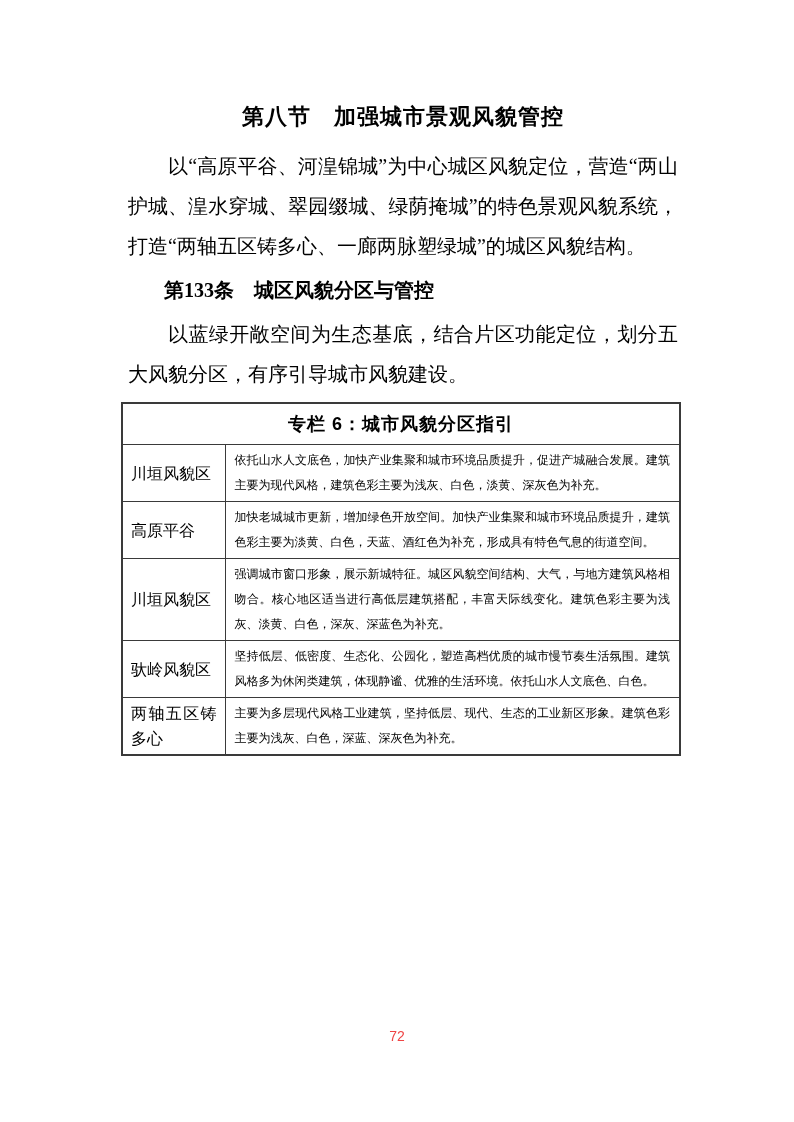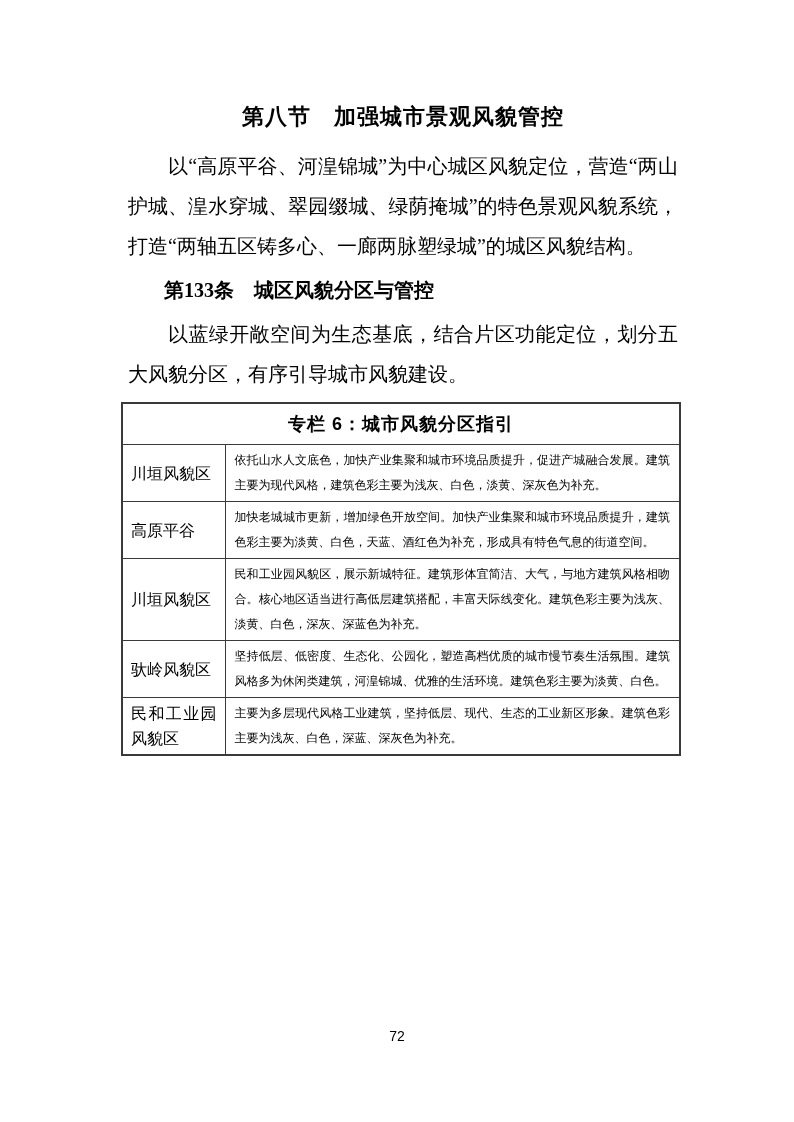--- a/index.html
+++ b/index.html
@@ -83,21 +83,21 @@
     font-weight:400;
     text-align:left;
   }
   .page-number {
     position:absolute;
     left:0; right:0;
     bottom:78px;
     text-align:center;
     font-size:14px;
     font-family:"Liberation Sans","DejaVu Sans",sans-serif;
-    color:#000000;
+    color:#ef4444;
   }
 </style>
 </head>
 <body>
 
 <div class="page">
   <div class="content">
 
     <h1 class="section-title">第八节　加强城市景观风貌管控</h1>
 
@@ -118,28 +118,28 @@
         <tr>
           <td class="cell-type">川垣风貌区</td>
           <td class="cell-guide">依托山水人文底色，加快产业集聚和城市环境品质提升，促进产城融合发展。建筑主要为现代风格，建筑色彩主要为浅灰、白色，淡黄、深灰色为补充。</td>
         </tr>
         <tr>
           <td class="cell-type">高原平谷</td>
           <td class="cell-guide">加快老城城市更新，增加绿色开放空间。加快产业集聚和城市环境品质提升，建筑色彩主要为淡黄、白色，天蓝、酒红色为补充，形成具有特色气息的街道空间。</td>
         </tr>
         <tr>
           <td class="cell-type">川垣风貌区</td>
-          <td class="cell-guide">民和工业园风貌区，展示新城特征。建筑形体宜简洁、大气，与地方建筑风格相吻合。核心地区适当进行高低层建筑搭配，丰富天际线变化。建筑色彩主要为浅灰、淡黄、白色，深灰、深蓝色为补充。</td>
+          <td class="cell-guide">强调城市窗口形象，展示新城特征。城区风貌空间结构、大气，与地方建筑风格相吻合。核心地区适当进行高低层建筑搭配，丰富天际线变化。建筑色彩主要为浅灰、淡黄、白色，深灰、深蓝色为补充。</td>
         </tr>
         <tr>
           <td class="cell-type">驮岭风貌区</td>
-          <td class="cell-guide">坚持低层、低密度、生态化、公园化，塑造高档优质的城市慢节奏生活氛围。建筑风格多为休闲类建筑，河湟锦城、优雅的生活环境。建筑色彩主要为淡黄、白色。</td>
+          <td class="cell-guide">坚持低层、低密度、生态化、公园化，塑造高档优质的城市慢节奏生活氛围。建筑风格多为休闲类建筑，体现静谧、优雅的生活环境。依托山水人文底色、白色。</td>
         </tr>
         <tr>
-          <td class="cell-type">民和工业园风貌区</td>
+          <td class="cell-type">两轴五区铸多心</td>
           <td class="cell-guide">主要为多层现代风格工业建筑，坚持低层、现代、生态的工业新区形象。建筑色彩主要为浅灰、白色，深蓝、深灰色为补充。</td>
         </tr>
       </tbody>
     </table>
   </div>
 
   <div class="page-number">72</div>
 </div>
 
 </body></html>

